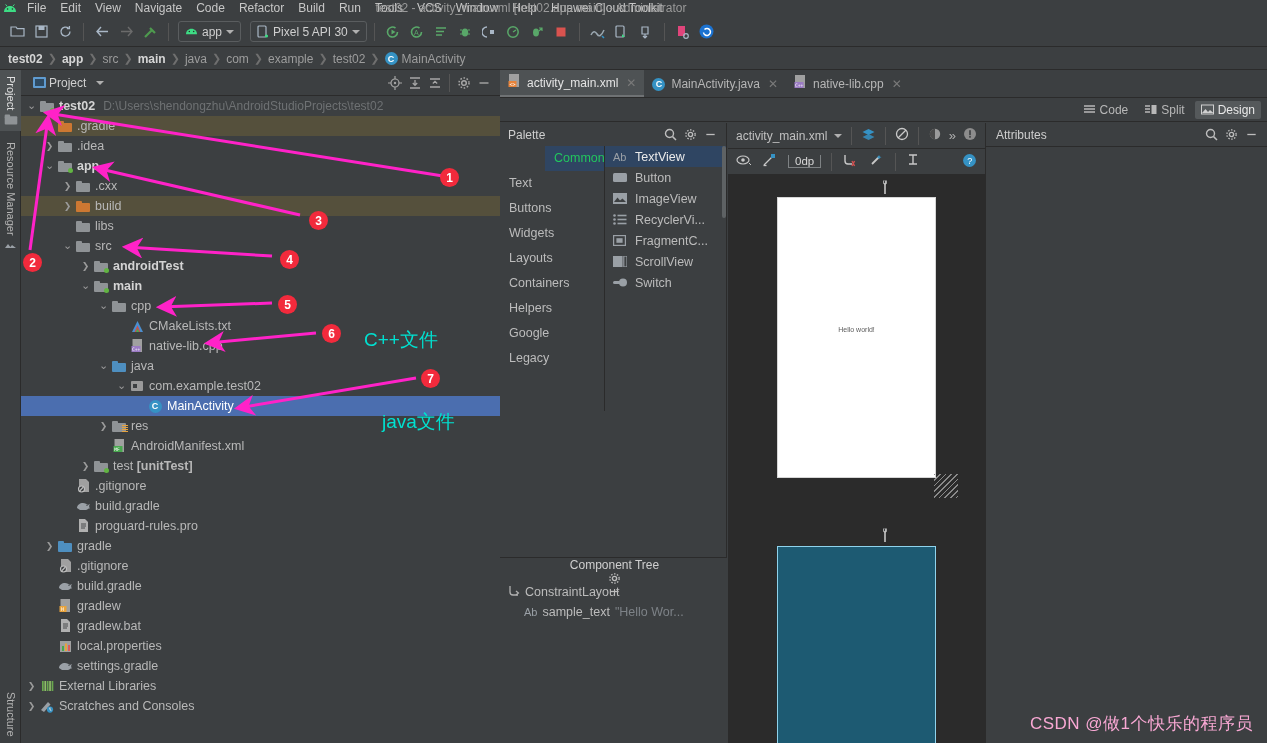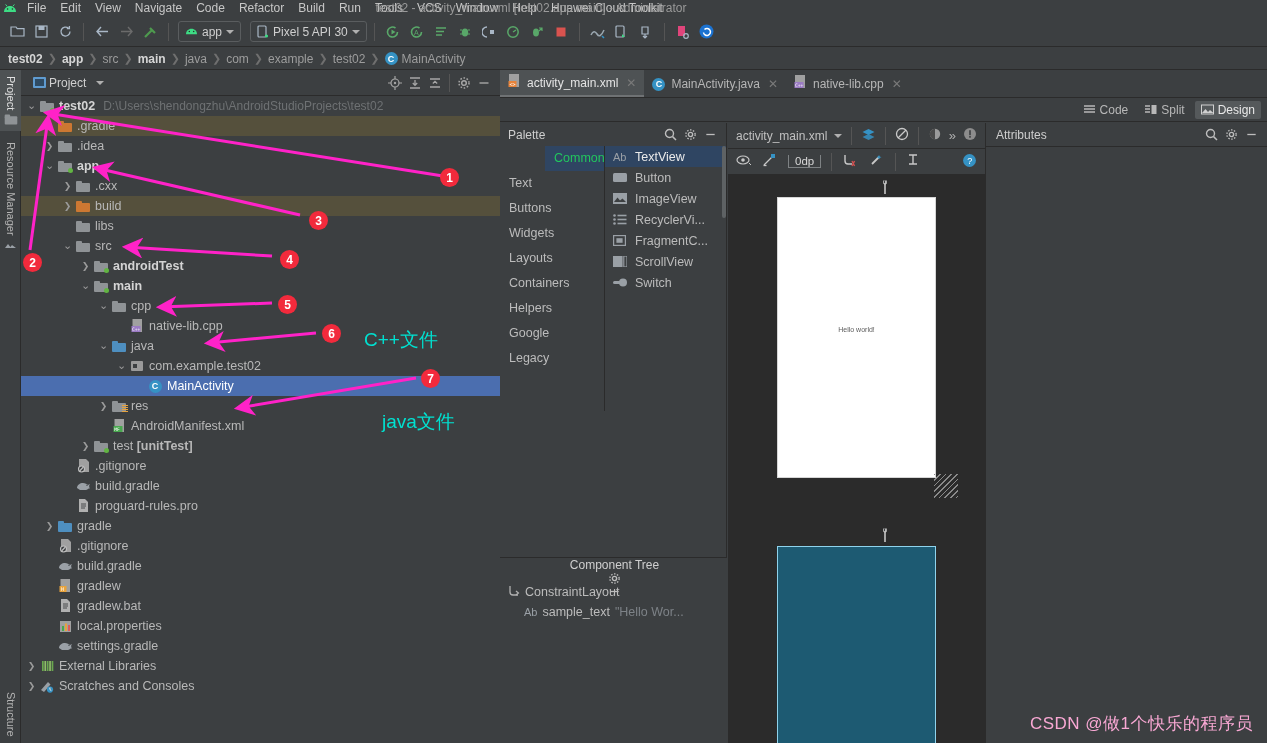--- a/index.html
+++ b/index.html
@@ -493,20 +493,32 @@
           </span>
           <span class="lbl bold">main</span>
         </div>
         <div class="row">
           <span style="width:76px;flex:0 0 76px"></span>
           <span class="arrow" style="font-size:11px;margin-top:-2px">⌄</span>
           <span class="ico">
             <span class="fld"></span>
           </span>
           <span class="lbl">cpp</span>
+        </div>
+        <div class="row">
+          <span style="width:94px;flex:0 0 94px"></span>
+          <span class="arrow" style="font-size:9px"></span>
+          <span class="ico">
+            <svg width="13" height="13" viewBox="0 0 13 13">
+              <path d="M6.5 1L12 12H1z" fill="#4a8fd0"></path>
+              <path d="M6.5 5.4L9.4 12H3.6z" fill="#d04a4a"></path>
+              <path d="M6.5 8.4L8.2 12H4.8z" fill="#49a84f"></path>
+            </svg>
+          </span>
+          <span class="lbl">CMakeLists.txt</span>
         </div>
         <div class="row">
           <span style="width:94px;flex:0 0 94px"></span>
           <span class="arrow" style="font-size:9px"></span>
           <span class="ico">
             <svg width="13" height="14" viewBox="0 0 13 14">
               <rect x="1.5" y="0" width="9.5" height="13" fill="#a0a0a0"></rect>
               <rect x="0.5" y="7" width="9" height="6" fill="#9b7bc4"></rect>
               <text x="1" y="12" font-size="4.6" fill="#fff" font-family="monospace">C++</text>
             </svg>

